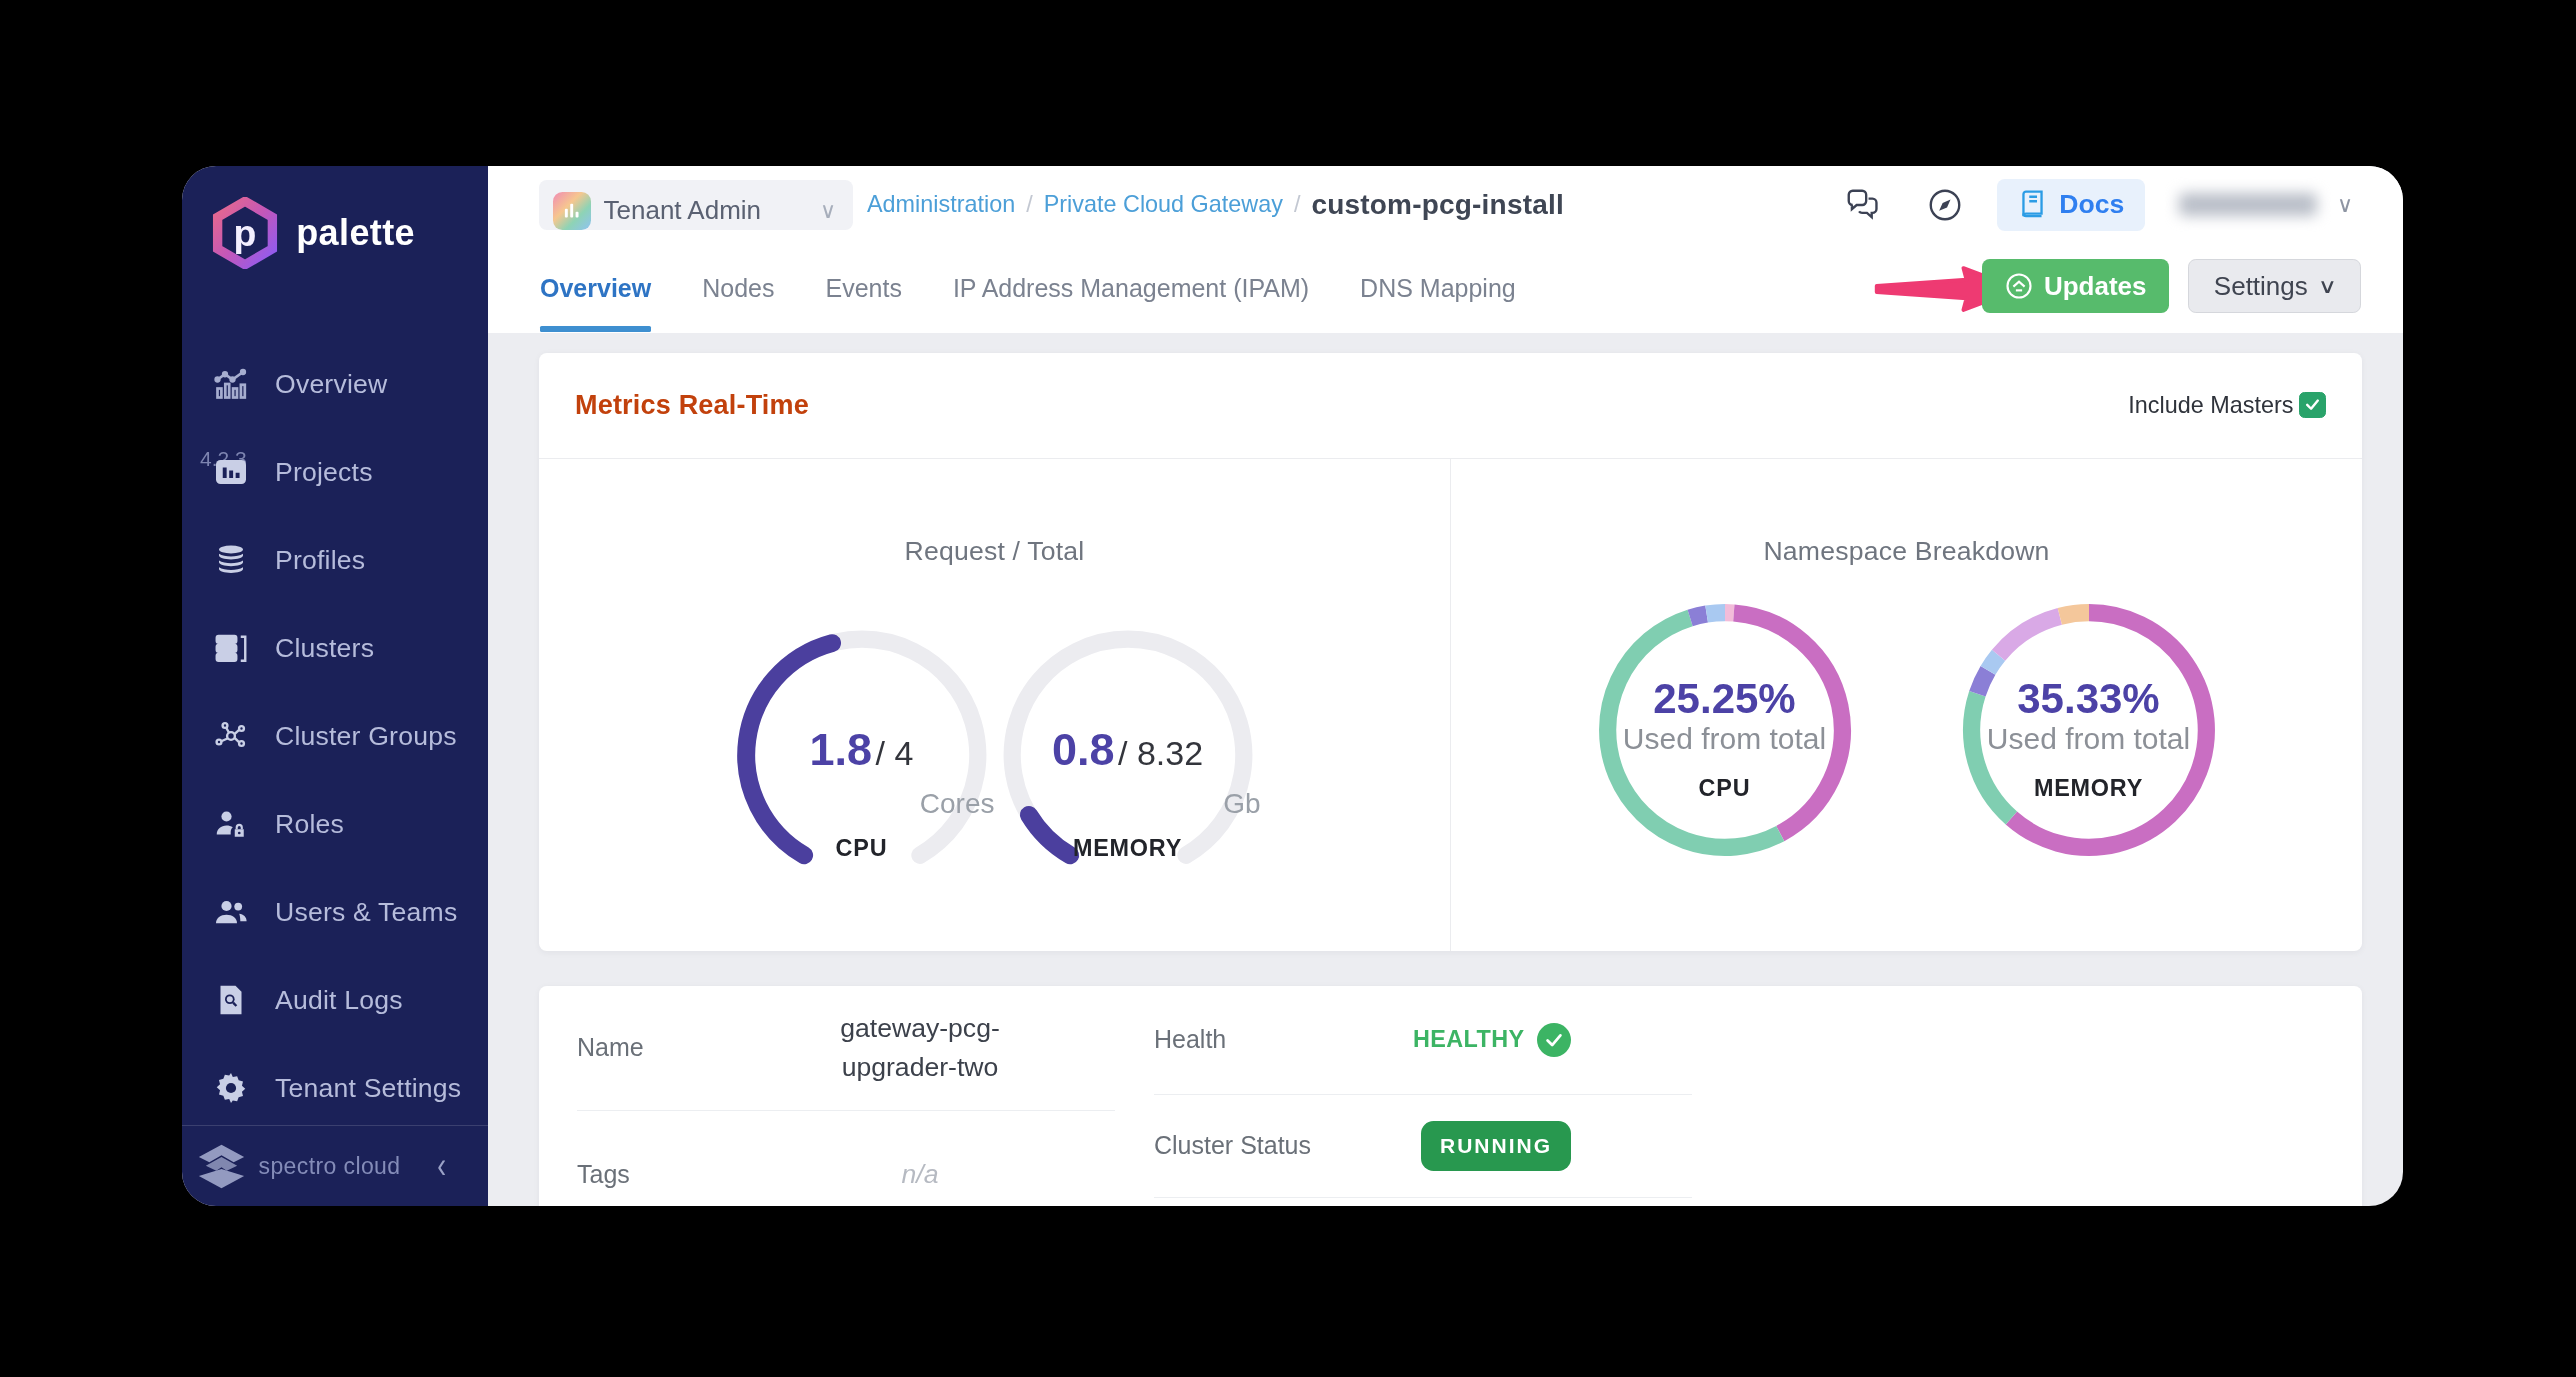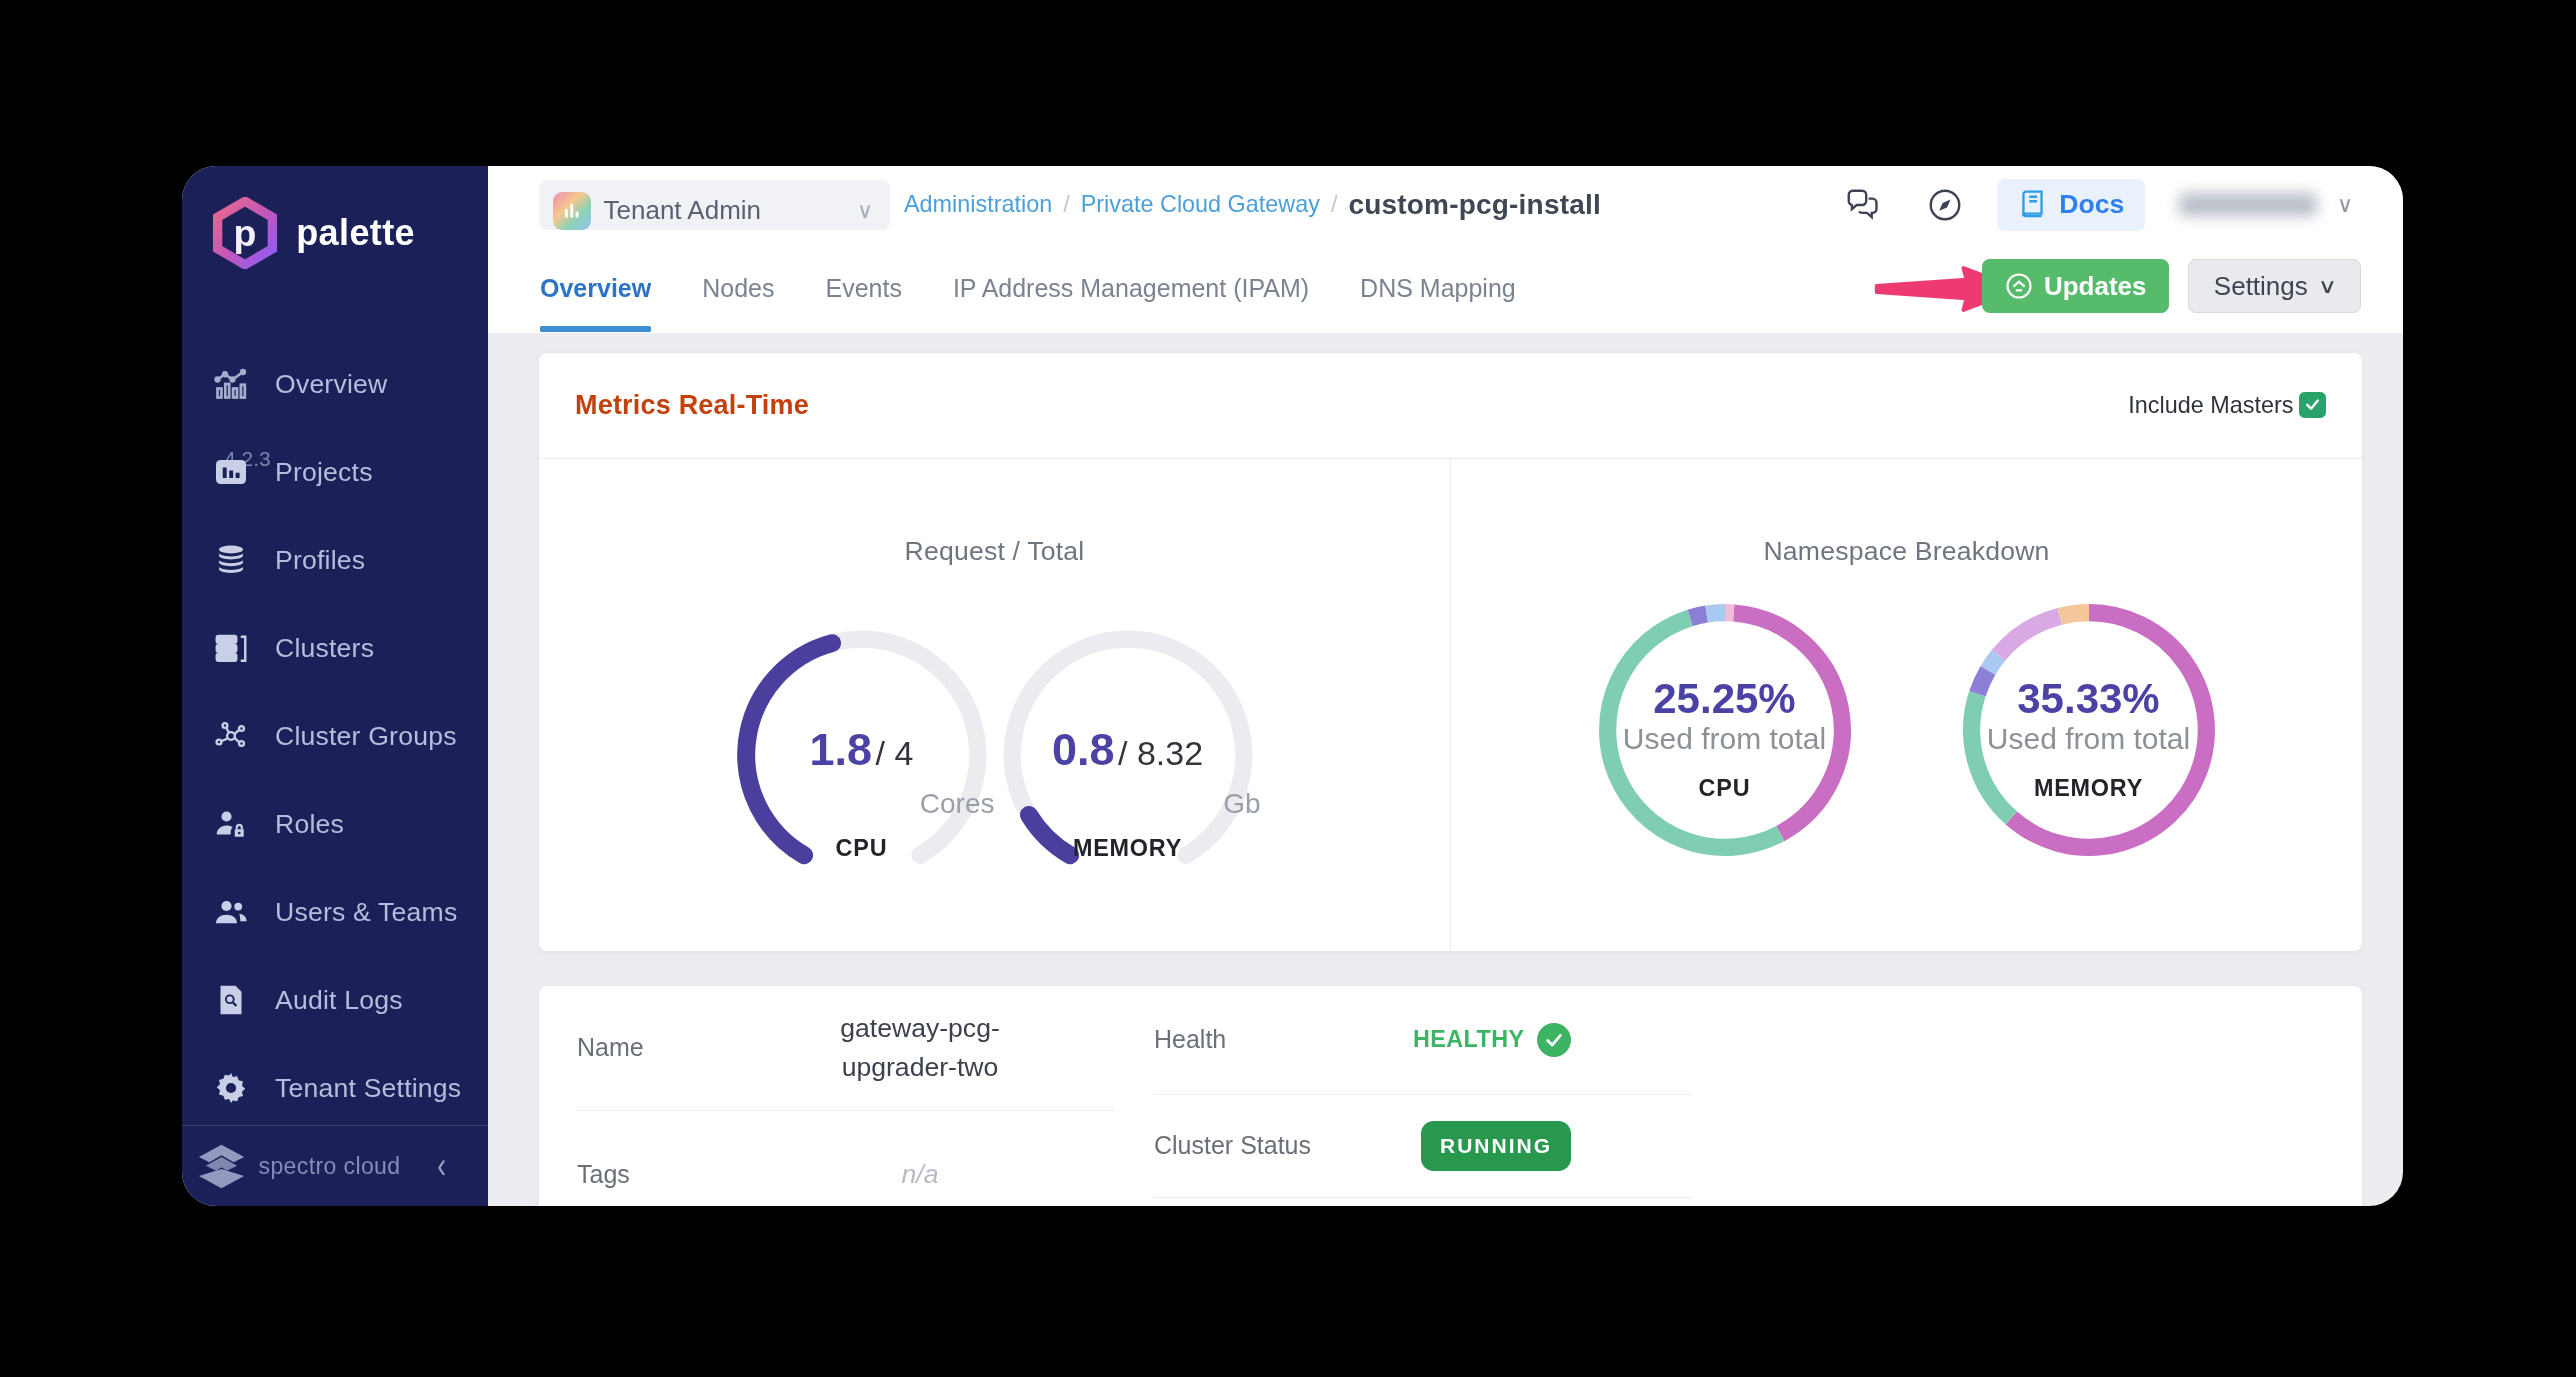--- a/index.html
+++ b/index.html
@@ -8,35 +8,35 @@
 
   
   .app{position:absolute;left:182px;top:166px;width:2221px;height:1040px;border-radius:34px;
     overflow:hidden;display:flex;background:#ecedf1;}
 
   
   .sidebar{position:relative;width:306px;flex:none;background:#1b2158;color:#b6bcdb;}
   .logo-row{position:absolute;top:31px;left:26.6px;display:flex;align-items:center;gap:15.6px;}
   .logo-mark{width:72px;height:72px;}
   .logo-text{color:#fff;font-size:36px;font-weight:700;letter-spacing:0.4px;}
-  .version{position:absolute;top:281px;left:42px;font-size:21px;color:#7d84b0;}
+  .version{position:absolute;top:281px;left:18px;font-size:21px;color:#7d84b0;}
   .nav{position:absolute;top:174px;left:0;right:0;}
   .nav-item{height:88px;display:flex;align-items:center;gap:25px;padding-left:30px;cursor:pointer;}
   .nav-item .nicon{width:38px;height:38px;flex:none;color:#a6adcf;display:flex;align-items:center;justify-content:center;}
   .nav-item .nlabel{font-size:26.6px;color:#b6bcdb;letter-spacing:0.2px;}
   .side-footer{position:absolute;left:0;right:0;bottom:0;height:81px;border-top:1.6px solid rgba(255,255,255,.14);
     display:flex;align-items:center;padding:0 42px 0 12.5px;}
   .brand-logo{width:53px;height:47px;flex:none;}
   .brand-text{font-size:23px;color:#848cb8;margin-left:11px;letter-spacing:0.4px;}
   .collapse{margin-left:auto;color:#9aa1c6;font-size:26.6px;transform:scaleY(1.4);cursor:pointer;}
 
   
   .main{flex:1;display:flex;flex-direction:column;min-width:0;}
   .topbar{height:77px;background:#fff;display:flex;align-items:center;padding:0 50px 0 51px;flex:none;}
-  .scope-chip{width:351px;height:50px;background:#f1f2f6;border-radius:7.8px;display:flex;align-items:center;
+  .scope-chip{width:314px;height:50px;background:#f1f2f6;border-radius:7.8px;display:flex;align-items:center;
     padding:12px 17px 0 14px;cursor:pointer;flex:none;}
   .scope-icon{width:38px;height:38px;border-radius:9.4px;flex:none;
     background:linear-gradient(135deg,#f08bb4 0%,#f6c78f 38%,#8ed3b5 66%,#8fc2f2 100%);
     display:flex;align-items:center;justify-content:center;}
   .scope-label{font-size:26px;color:#5a6172;margin-left:12.5px;}
   .scope-chevron{margin-left:auto;color:#a7aebb;font-size:22px;}
   .breadcrumb{display:flex;align-items:center;gap:11px;margin-left:14px;white-space:nowrap;}
   .bc-link{font-size:23.4px;color:#4c9fd8;cursor:pointer;}
   .bc-sep{font-size:23.4px;color:#c3c8d2;}
   .bc-current{font-size:28px;color:#3f4654;font-weight:600;letter-spacing:0.2px;}

